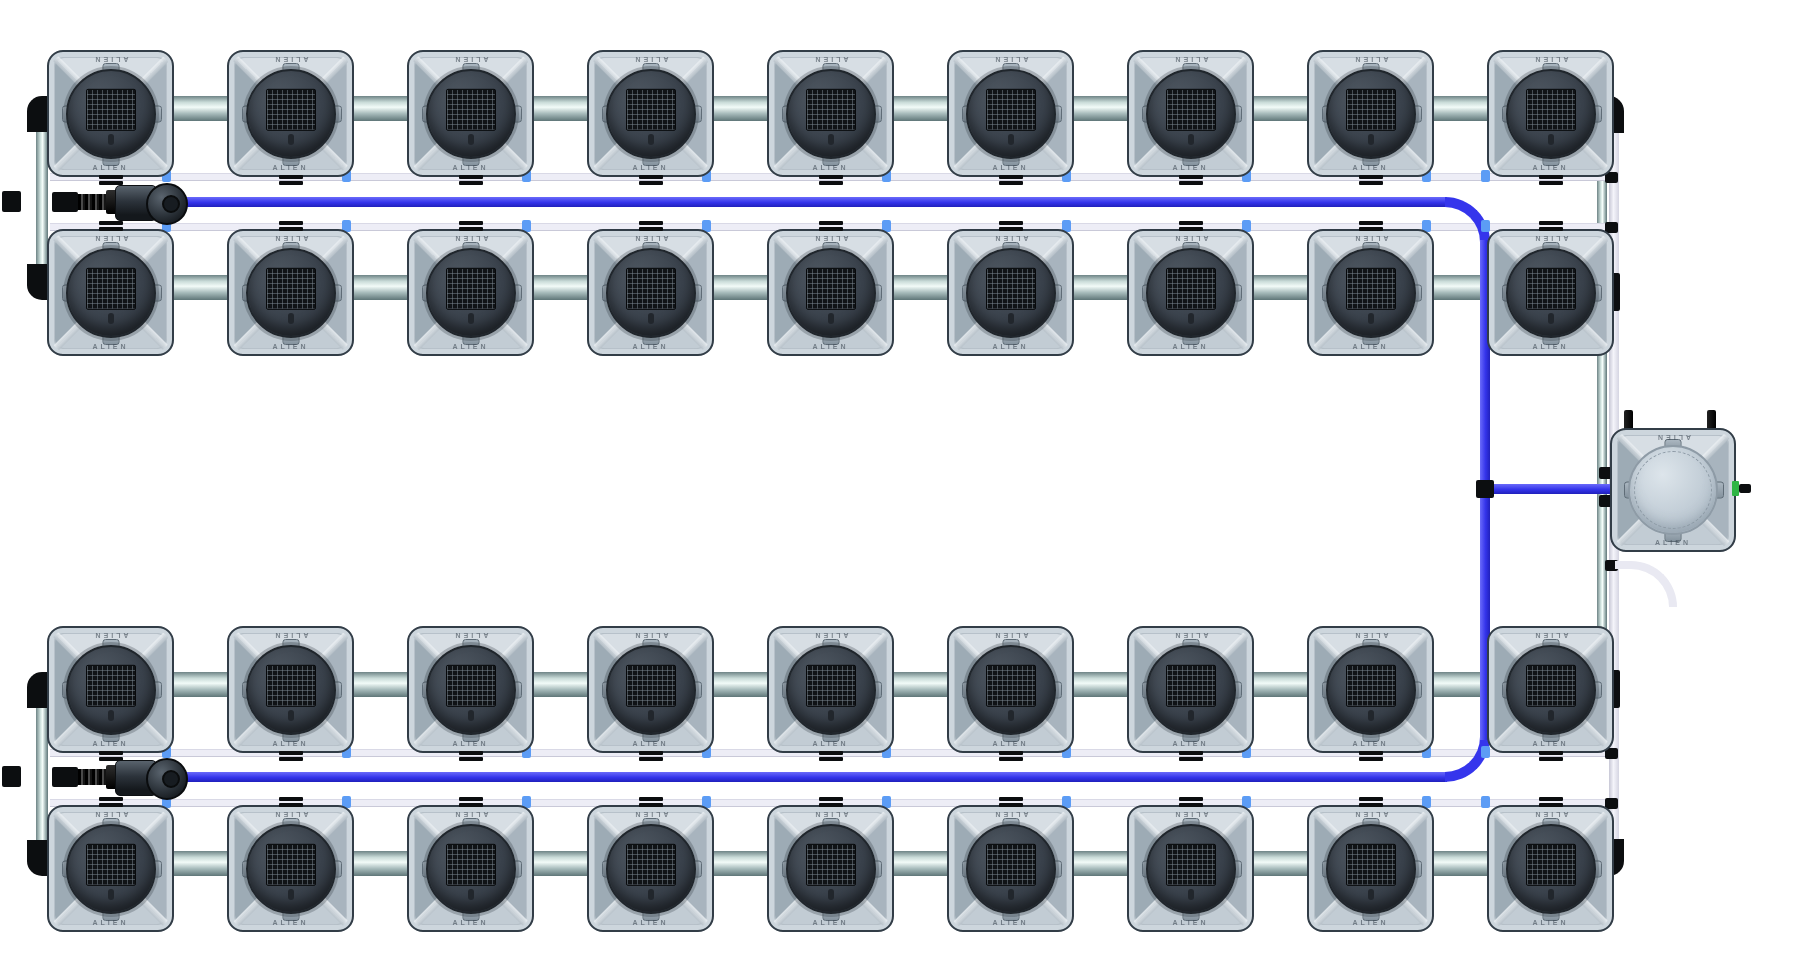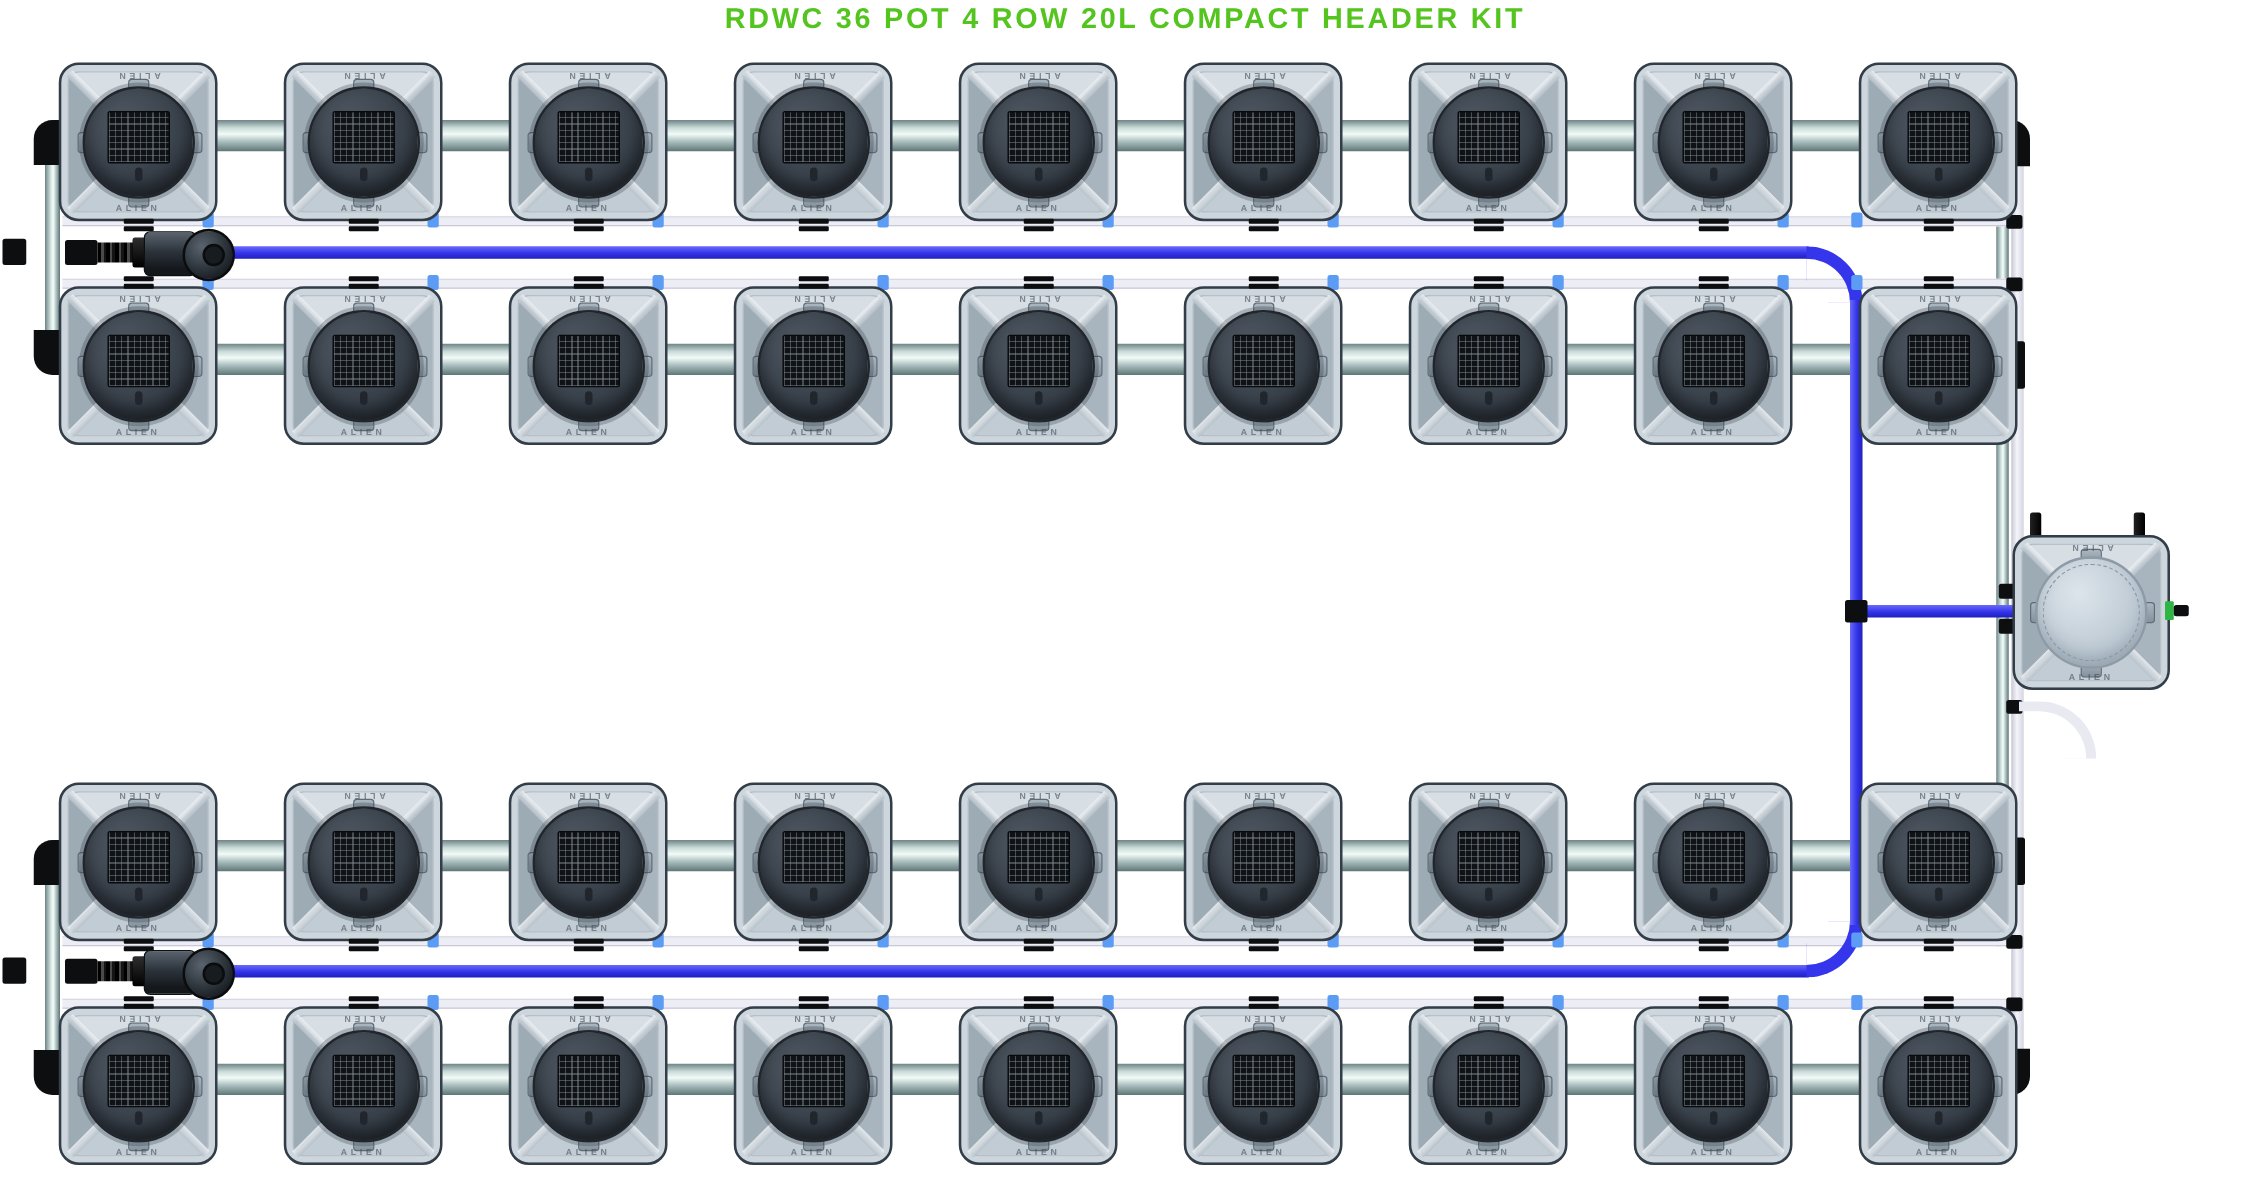--- a/index.html
+++ b/index.html
@@ -74,21 +74,20 @@
   .pump-body{background:linear-gradient(180deg,#59636d,#2c333b 45%,#14181c 85%);
              border-radius:5px;border:1px solid #0d1013;}
   .pump-face{border-radius:50%;background:radial-gradient(circle at 36% 32%,#5a646e,#2a3138 55%,#0e1114 92%);
              border:2px solid #0a0c0e;}
   .pump-hub{border-radius:50%;background:#171c21;border:2px solid #0a0c0d;}
 </style>
 </head>
 <body>
 
 <div class="stage">
-  <div class="title">RDWC 36 POT 4 ROW 20L COMPACT HEADER KIT</div>
   <div id="system" class="abs" style="left:0;top:0;width:1800px;height:958px;">
       <div class="abs pipe-gray" style="left: 44px; top: 96px; width: 1562px; height: 25px; z-index: 1;"></div>
       <div class="abs pipe-gray" style="left: 44px; top: 275px; width: 1562px; height: 25px; z-index: 1;"></div>
       <div class="abs pipe-gray" style="left: 44px; top: 672px; width: 1562px; height: 25px; z-index: 1;"></div>
       <div class="abs pipe-gray" style="left: 44px; top: 851px; width: 1562px; height: 25px; z-index: 1;"></div>
       <div class="abs pipe-teal-v" style="left: 36px; top: 112px; width: 12px; height: 186px; z-index: 1;"></div>
       <div class="abs pipe-teal-v" style="left: 36px; top: 688px; width: 12px; height: 186px; z-index: 1;"></div>
       <div class="abs pipe-teal-v" style="left: 1597px; top: 181px; width: 10px; height: 576px; z-index: 1;"></div>
       <div class="abs pipe-white-v" style="left: 1609px; top: 128px; width: 10px; height: 734px; z-index: 1;"></div>
       <div class="abs pipe-white-h" style="left: 50px; top: 173px; width: 1560px; height: 6px; z-index: 2;"></div>

